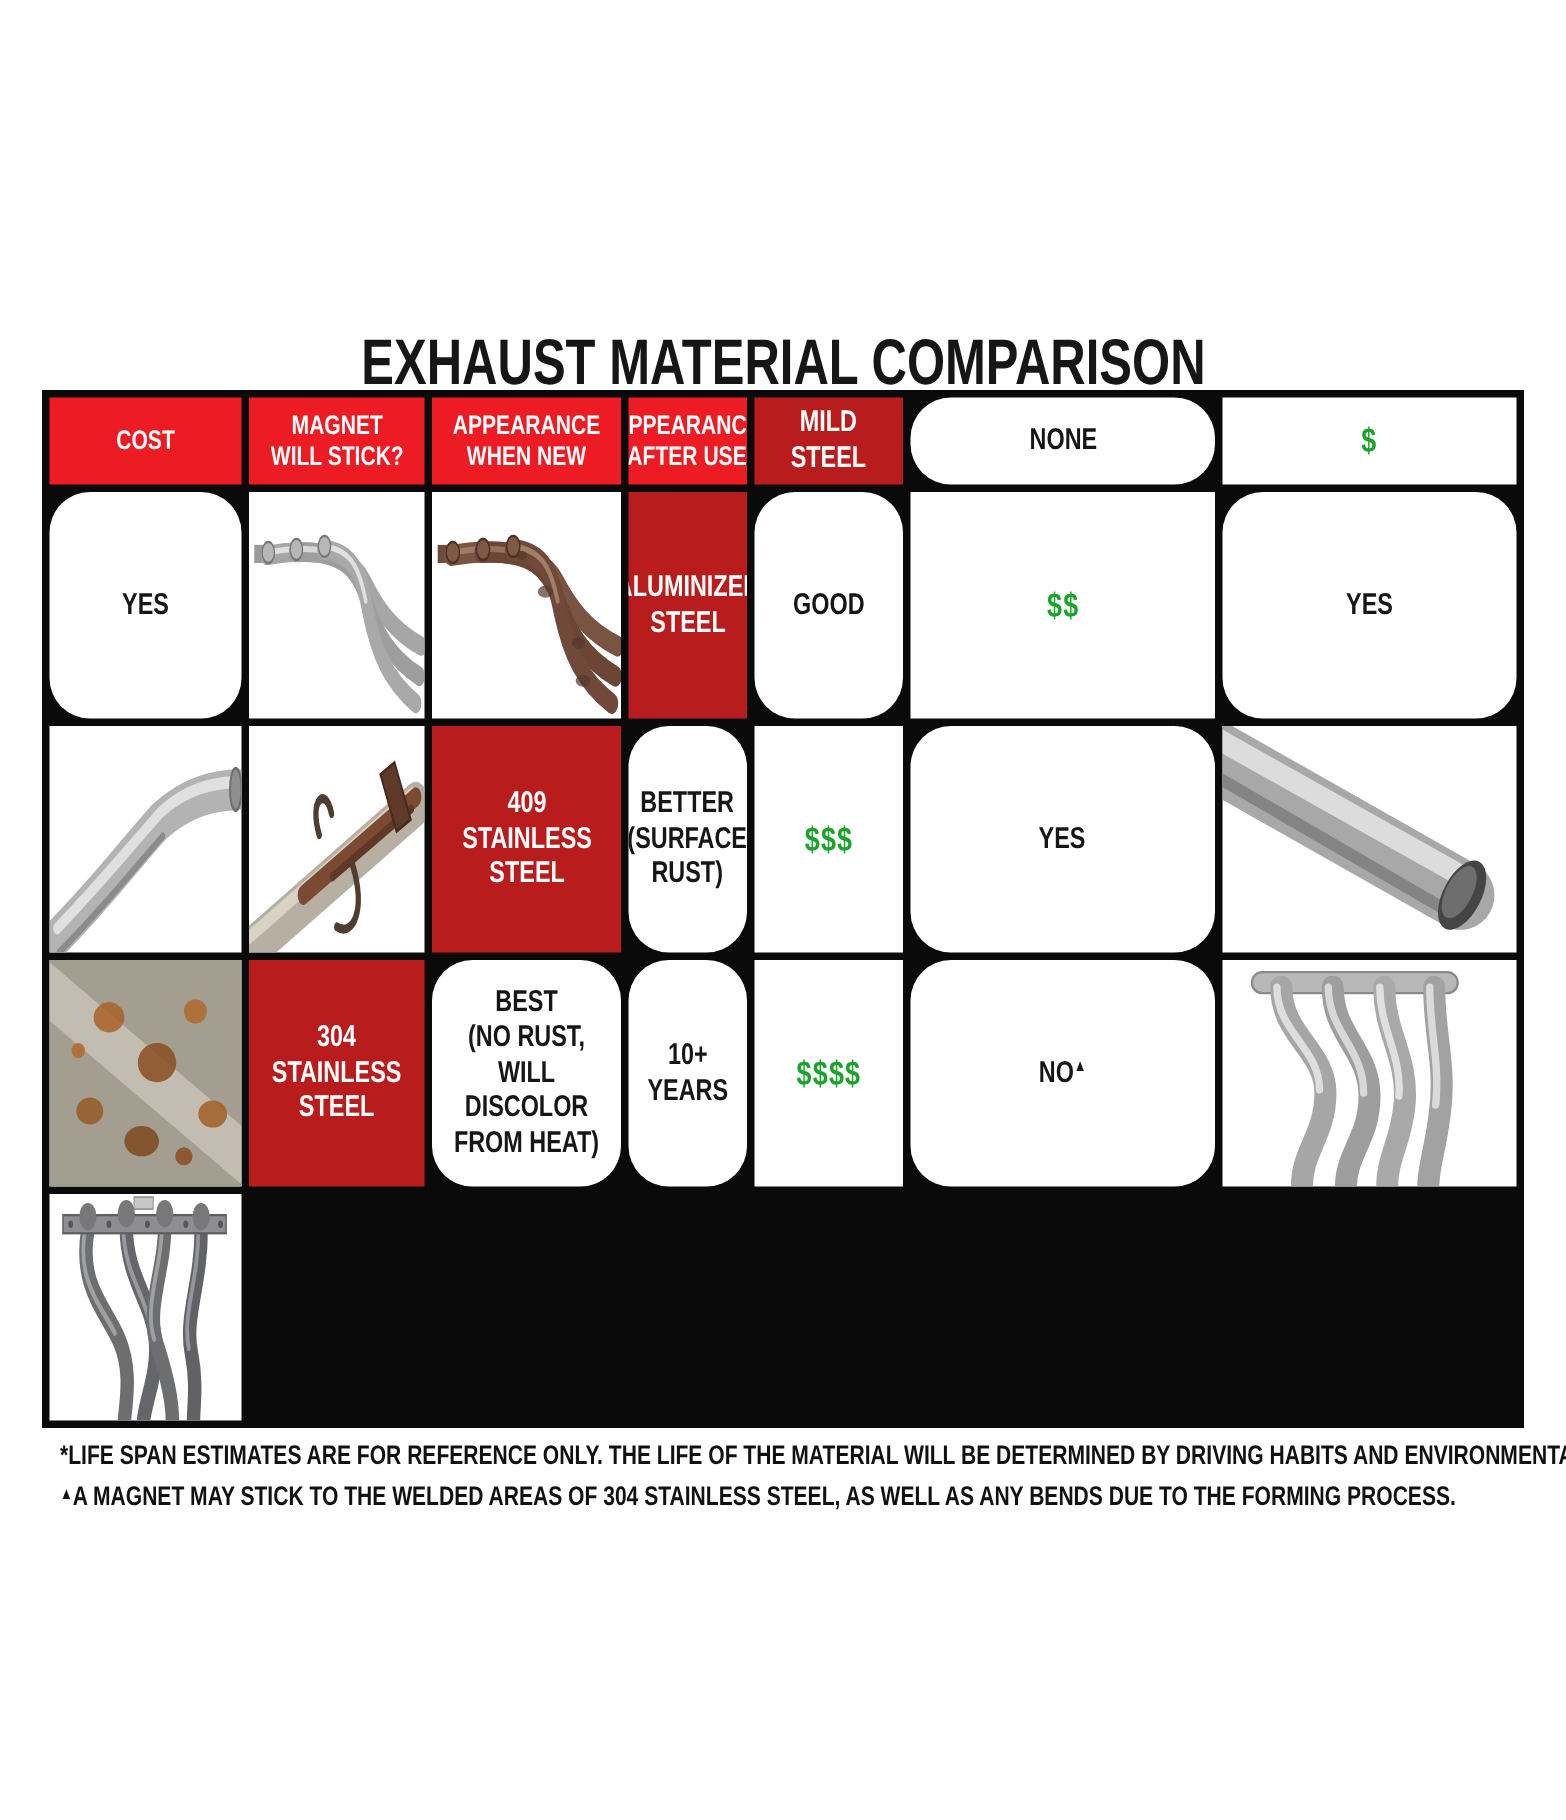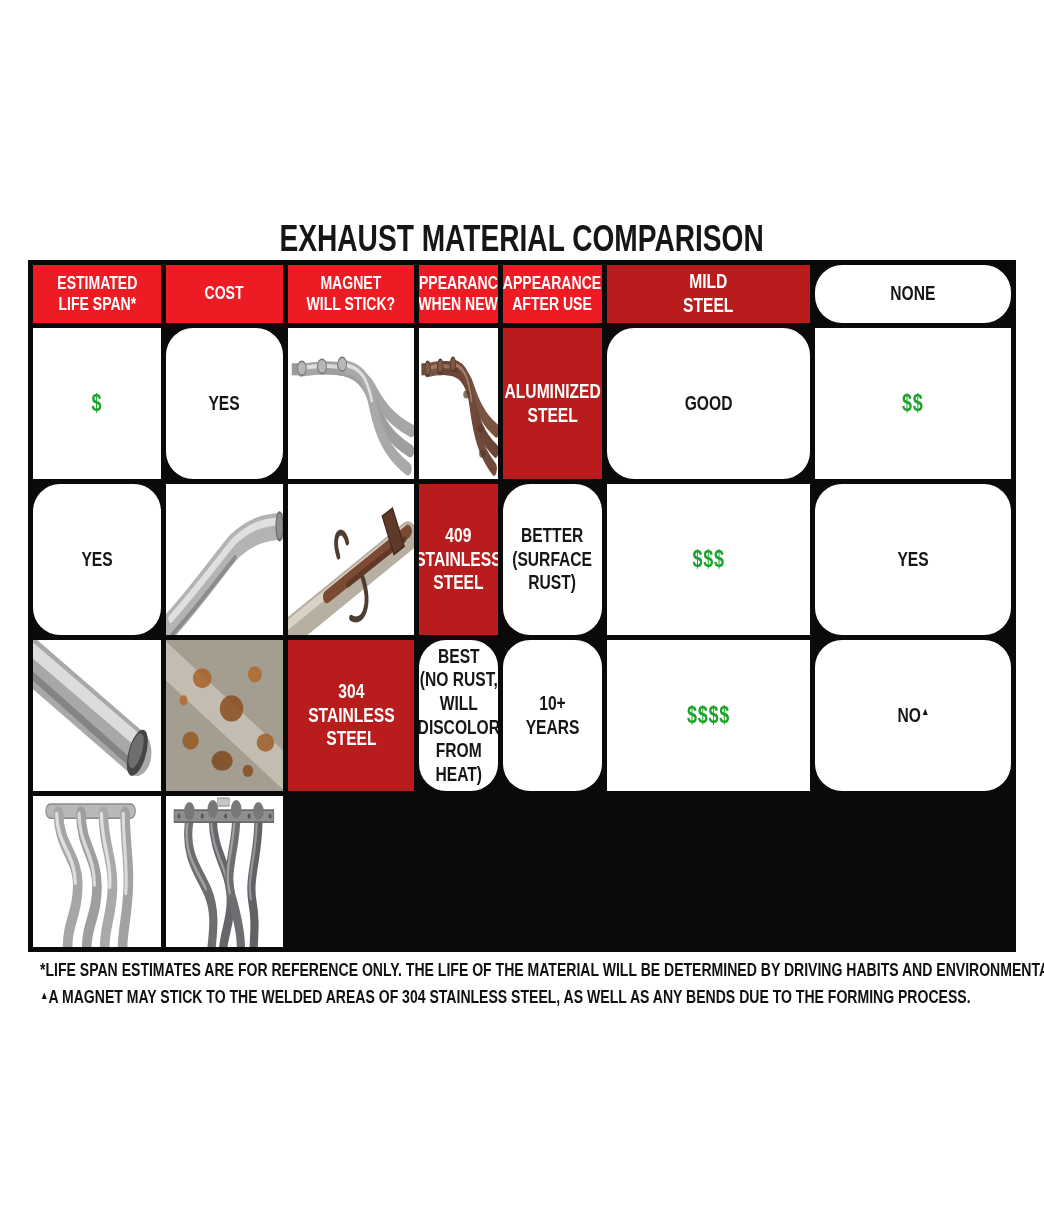--- a/index.html
+++ b/index.html
@@ -4,21 +4,21 @@
 <style>
   * { margin:0; padding:0; box-sizing:border-box; }
   html,body { background:#ffffff; }
   body {
     width:1044px; height:1213px; position:relative;
     font-family:"Liberation Sans","DejaVu Sans",sans-serif;
     font-weight:700; color:#151515;
   }
   .page-title {
     position:absolute; top:217px; left:0; width:1044px;
-    text-align:center; font-size:37px; letter-spacing:0px;
+    text-align:center; font-size:43px; letter-spacing:0px;
     color:#161616;
   }
   .page-title .cond { display:inline-block; transform:scaleX(0.76); transform-origin:50% 50%; white-space:nowrap; }
 
   .comparison-table {
     position:absolute; top:260px; left:28px;
     width:988px; height:692px;
     background:#0a0a0a;
     display:grid;
     grid-template-columns:128px 117px 126px 79px 99px 203px 196px;
@@ -46,22 +46,20 @@
   .fn-marker { font-size:18px; }
   .fn-marker.tri { font-size:11px; vertical-align:4px; }
 </style>
 </head>
 <body>
 
 <h1 class="page-title"><span class="cond">EXHAUST MATERIAL COMPARISON</span></h1>
 
 <div class="comparison-table">
 
-  <div class="cell hdr"><span class="cond">ESTIMATED
-LIFE SPAN*</span></div>
   <div class="cell hdr"><span class="cond">COST</span></div>
   <div class="cell hdr"><span class="cond">MAGNET
 WILL STICK?</span></div>
   <div class="cell hdr"><span class="cond">APPEARANCE
 WHEN NEW</span></div>
   <div class="cell hdr"><span class="cond">APPEARANCE
 AFTER USE</span></div>
 
   <div class="cell mat"><span class="cond">MILD
 STEEL</span></div>

